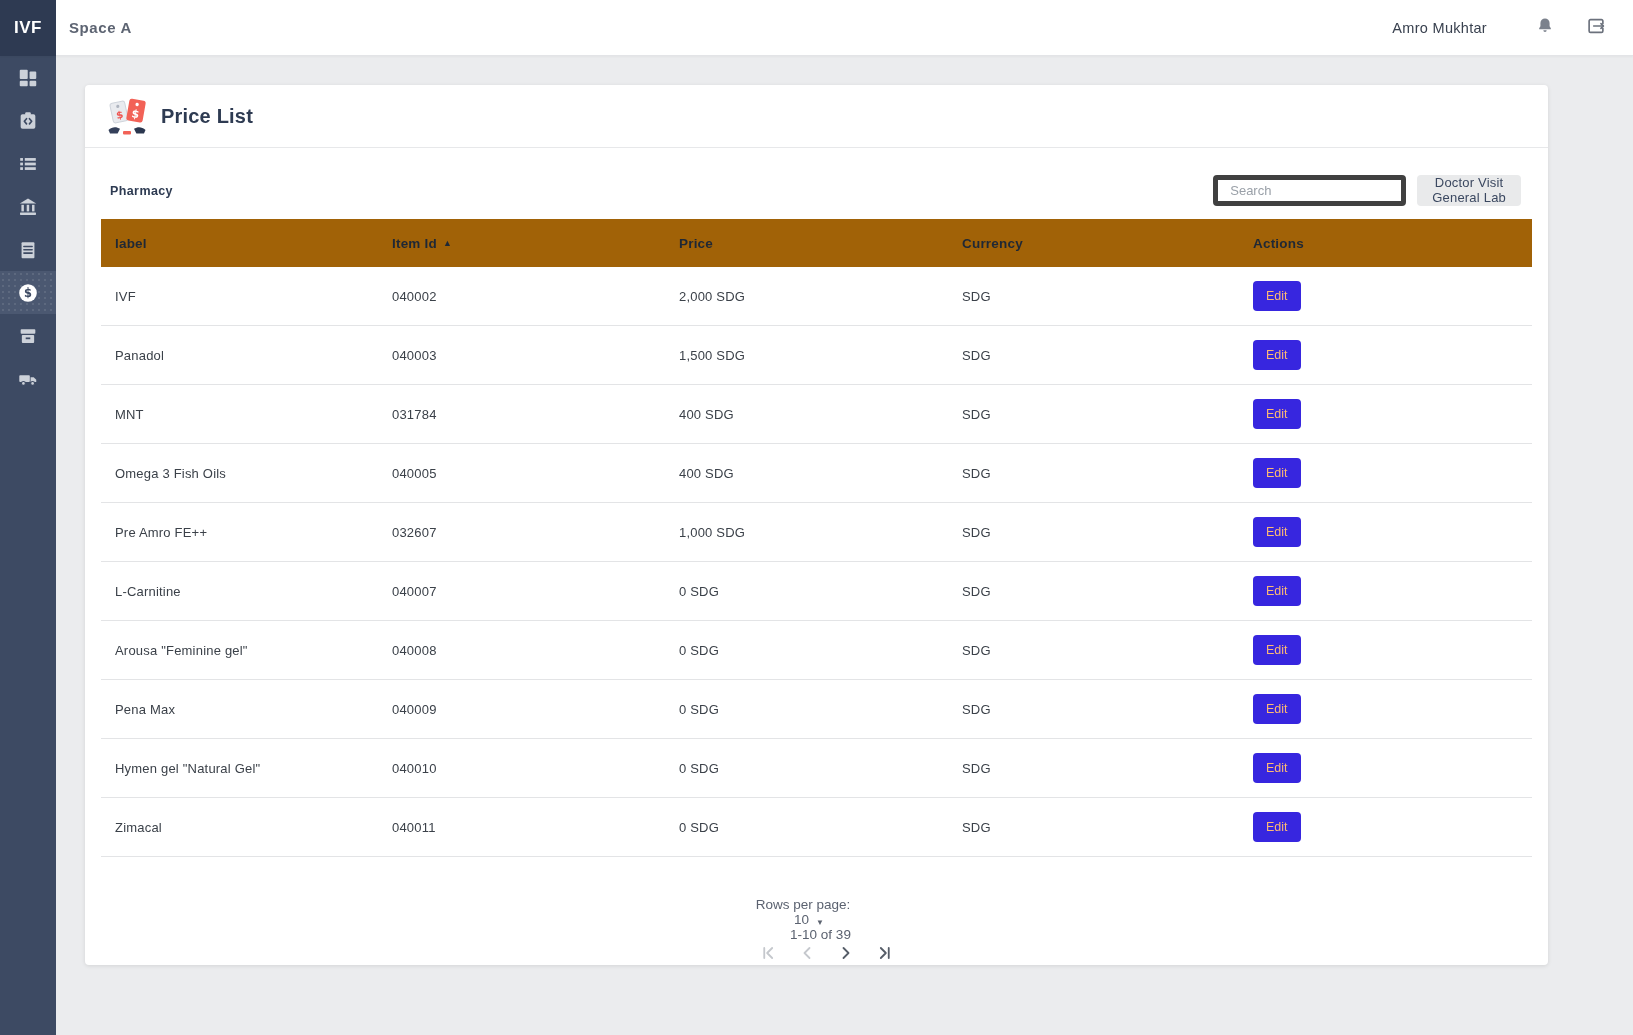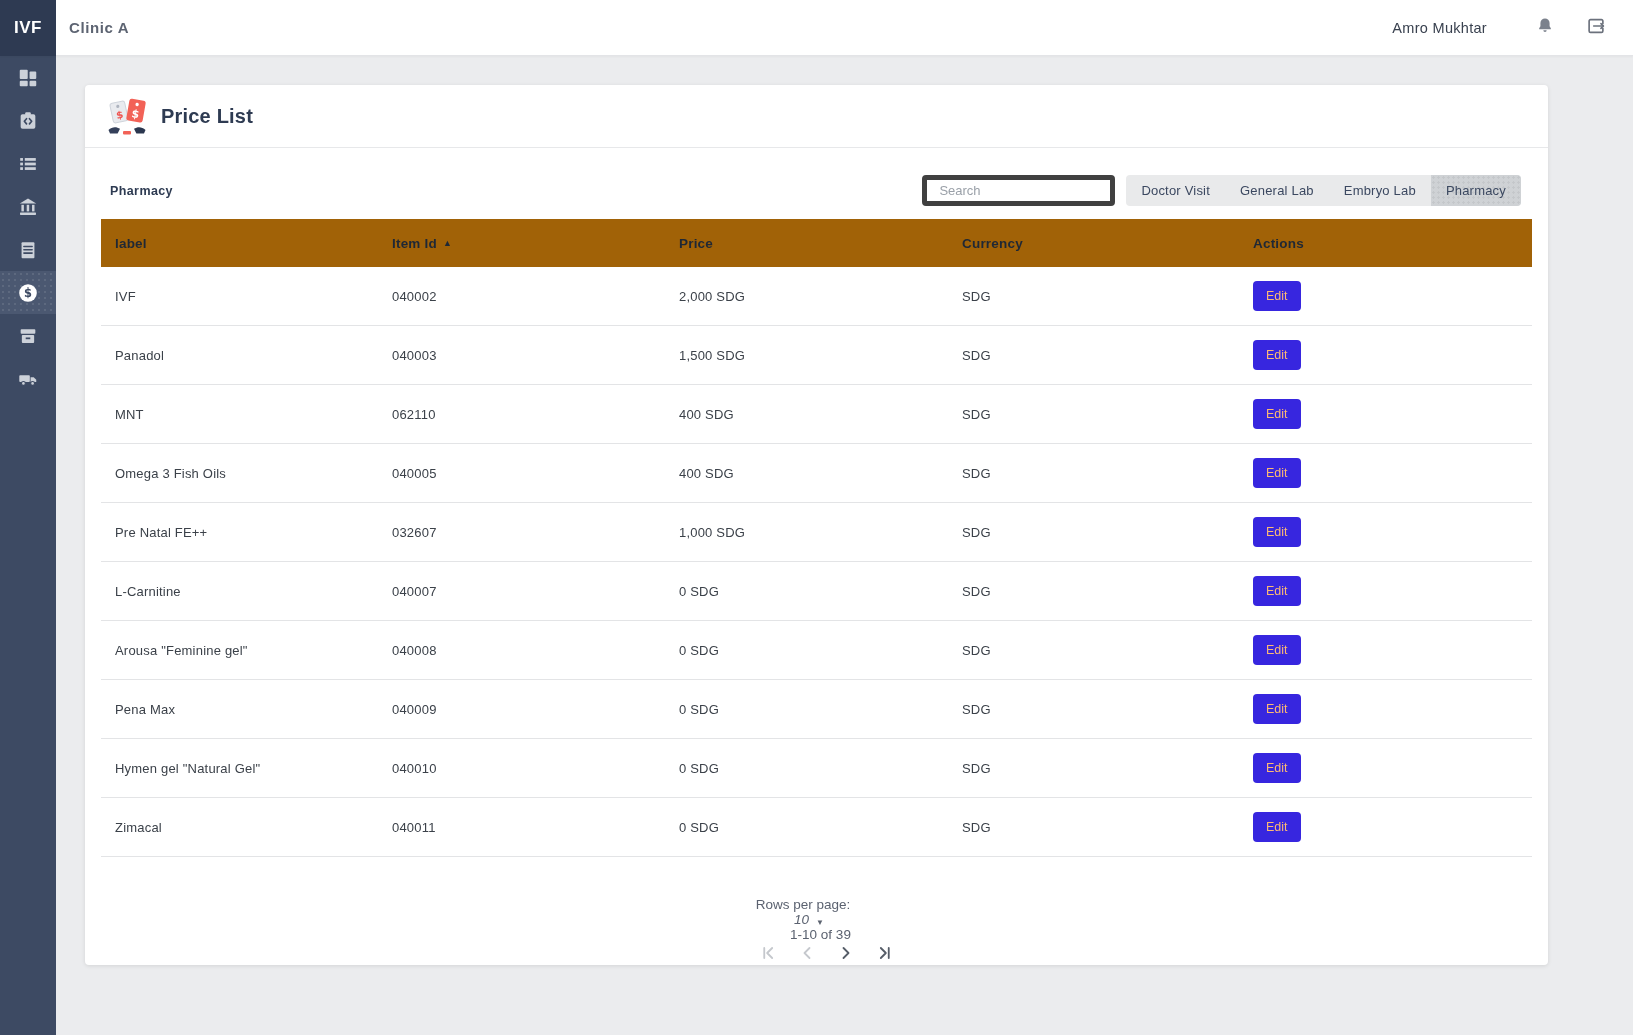--- a/index.html
+++ b/index.html
@@ -40,21 +40,21 @@
   .page-title-icon { width:44px; height:40px; display:flex; }
   .page-title { margin-left:12px; font-size:20px; font-weight:bold; color:#2e3b52; letter-spacing:.2px; }
 
   .controls { display:flex; align-items:center; padding:0 27px 0 25px; margin-top:27px; height:31px; }
   .section-label { font-size:12.5px; font-weight:bold; color:#2e3b52; letter-spacing:.4px; }
   .spacer { flex:1; }
   .search-input { width:193px; height:31px; border:5px solid #404040; border-radius:4px;
                   padding:0 12px; font-size:13px; color:#3b4149; outline:none;
                   font-family:"Liberation Sans","DejaVu Sans",sans-serif; }
   .search-input::placeholder { color:#9aa0a8; }
-  .tab-group { display:flex; height:31px; margin-left:11px; background:#e9eaeb; border-radius:4px; overflow:hidden; }
+  .tab-group { display:flex; height:31px; margin-left:11px; background:#e9eaeb; border-radius:4px; overflow:hidden;flex-direction:column; }
   .tab { border:none; background:transparent; height:31px; padding:0 15px; font-size:13px;
          color:#3b4860; cursor:pointer; font-family:"Liberation Sans","DejaVu Sans",sans-serif; letter-spacing:.2px; }
   .tab.active { background-color:#cfd2d5;
         background-image:radial-gradient(rgba(0,0,0,.05) 1px, transparent 1.4px);
         background-size:5px 5px; }
 
   
   .price-table { margin:13px 16px 0 16px; }
   .table-header { display:grid; grid-template-columns:277px 287px 283px 291px 1fr;
                   background:#a16207; height:48px; align-items:center; }
@@ -64,40 +64,40 @@
   .tr { display:grid; grid-template-columns:277px 287px 283px 291px 1fr; height:59px;
         align-items:center; border-bottom:1px solid #e3e4e6; }
   .td { font-size:13px; color:#3b4149; padding-left:14px; letter-spacing:.2px; }
   .edit-btn { margin-left:14px; background:#3726df; color:#fdba74; border:none; border-radius:4px;
               padding:8px 13px; font-size:12.5px; cursor:pointer;
               font-family:"Liberation Sans","DejaVu Sans",sans-serif; }
 
   
   .pagination { display:flex; align-items:center; justify-content:flex-end;
                 padding-right:27px; margin-top:40px; color:#5b6270; font-size:13.5px;flex-direction:column; }
-  .rpp-select { display:flex; align-items:flex-end; margin-left:12px; cursor:pointer; color:#5b6270;font-style:italic; }
+  .rpp-select { display:flex; align-items:flex-end; margin-left:12px; cursor:pointer; color:#5b6270; }
   .rpp-caret { font-size:8px; margin-left:7px; color:#5c6370; }
   .range-text { margin-left:35px; }
   .page-nav { display:flex; align-items:center; margin-left:32px; }
   .page-nav .icon-btn { width:24px; height:24px; margin-left:15px; }
   .page-nav svg { width:20px; height:20px; }
   .nav-disabled { color:#c5c8cd; cursor:default; }
   .nav-enabled { color:#565d68; }
 
   
   .footer { margin:28px 0 0 12px; font-size:13px; }
   .footer-link { color:#4a43d5; text-decoration:none; cursor:pointer; }
   .footer-copy { color:#333d4d; margin-left:4px; }
 </style>
 </head>
 <body>
 
 <header class="topbar">
   <div class="logo-block">IVF</div>
-  <div class="clinic-name">Clinic A</div>
+  <div class="clinic-name">Space A</div>
   <div class="topbar-right">
     <span class="user-name">Amro Mukhtar</span>
     <button class="icon-btn bell-btn">
       <span>
         <svg width="20" height="20" viewBox="0 0 24 24" fill="currentColor">
           <path d="M12 3a5.5 5.5 0 0 0-5.5 5.5v3.9L5 14.6v1.2h14v-1.2l-1.5-2.2V8.5A5.5 5.5 0 0 0 12 3z"></path>
           <path d="M10 17.2a2 2 0 0 0 4 0z"></path>
         </svg>
       </span>
     </button>
@@ -258,34 +258,34 @@
           </div>
           <div class="tr">
             <div class="td">Panadol</div>
             <div class="td">040003</div>
             <div class="td">1,500 SDG</div>
             <div class="td">SDG</div>
             <div><button class="edit-btn">Edit</button></div>
           </div>
           <div class="tr">
             <div class="td">MNT</div>
-            <div class="td">062110</div>
+            <div class="td">031784</div>
             <div class="td">400 SDG</div>
             <div class="td">SDG</div>
             <div><button class="edit-btn">Edit</button></div>
           </div>
           <div class="tr">
             <div class="td">Omega 3 Fish Oils</div>
             <div class="td">040005</div>
             <div class="td">400 SDG</div>
             <div class="td">SDG</div>
             <div><button class="edit-btn">Edit</button></div>
           </div>
           <div class="tr">
-            <div class="td">Pre Natal FE++</div>
+            <div class="td">Pre Amro FE++</div>
             <div class="td">032607</div>
             <div class="td">1,000 SDG</div>
             <div class="td">SDG</div>
             <div><button class="edit-btn">Edit</button></div>
           </div>
           <div class="tr">
             <div class="td">L-Carnitine</div>
             <div class="td">040007</div>
             <div class="td">0 SDG</div>
             <div class="td">SDG</div>

